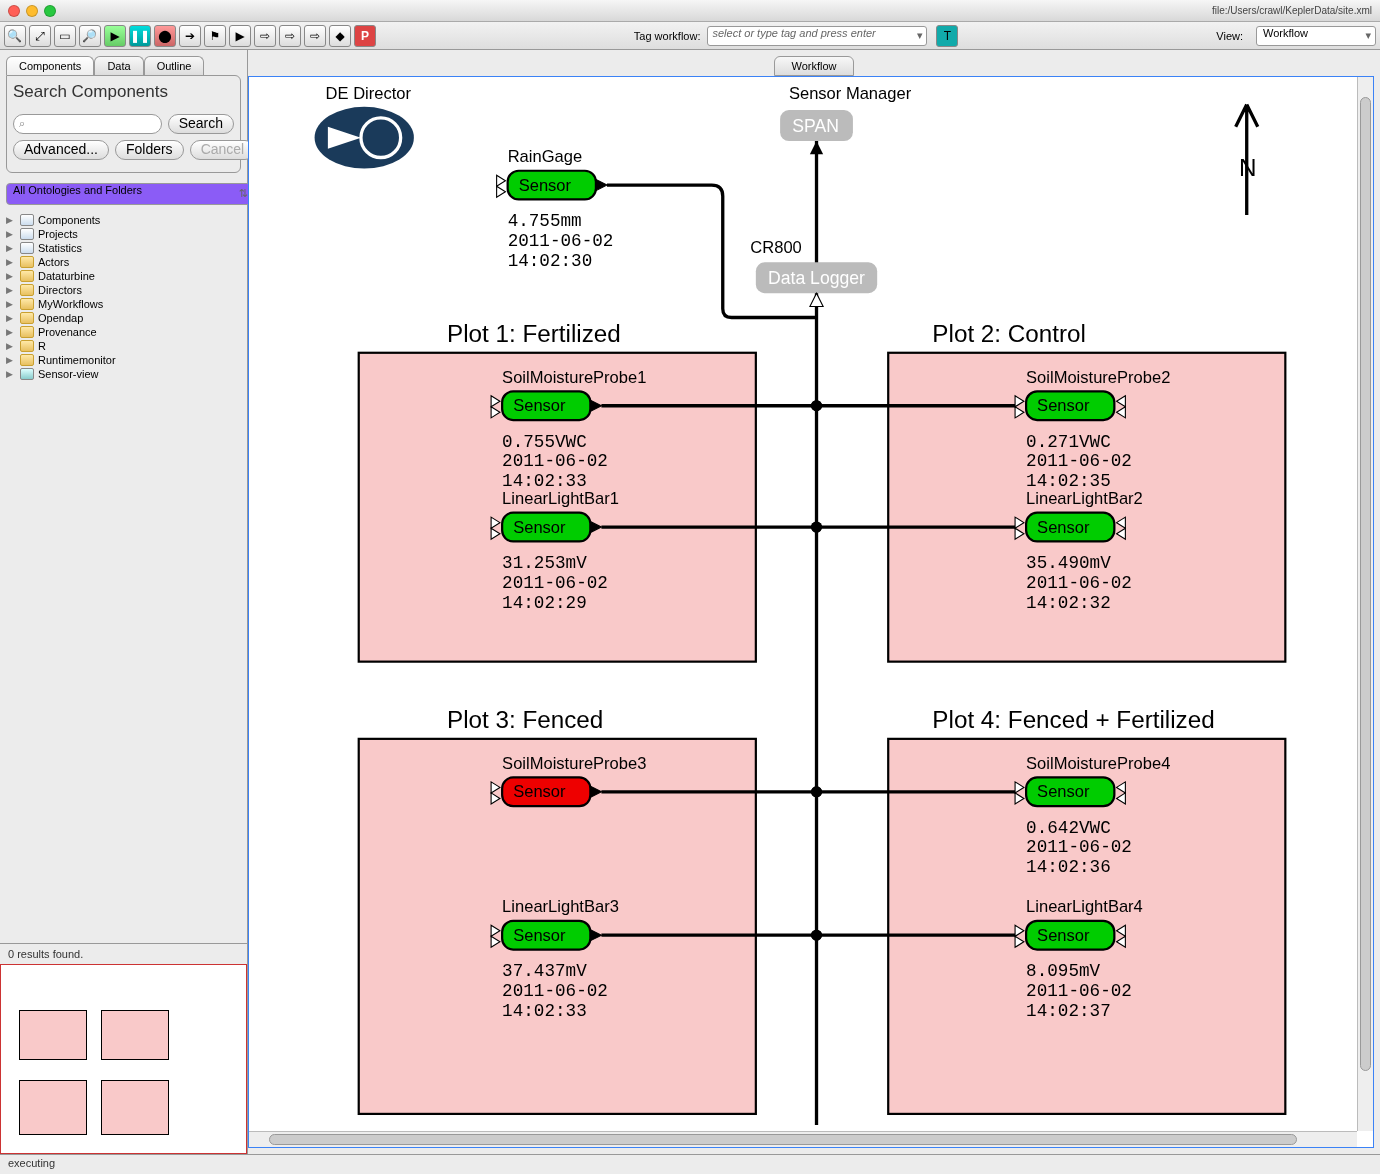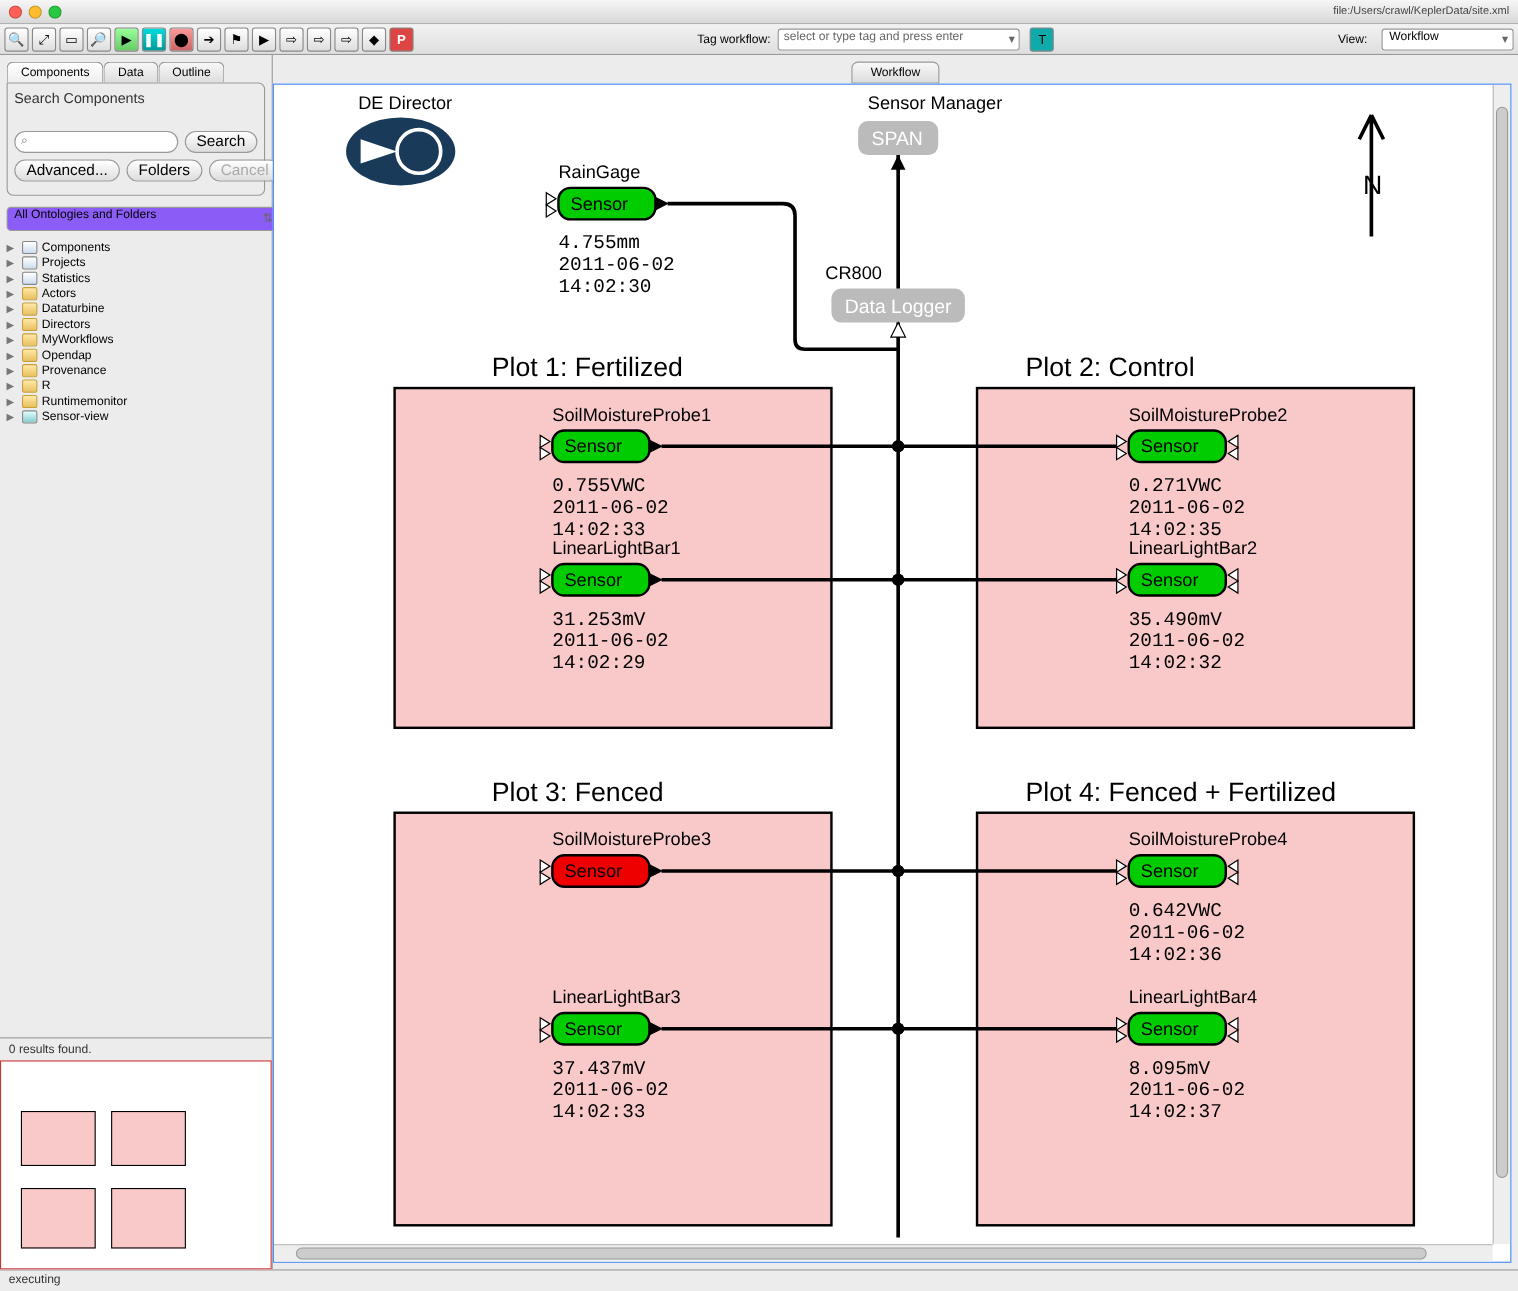--- a/index.html
+++ b/index.html
@@ -11,31 +11,31 @@
 .titlebar .path { flex:1; text-align:right; color:#444; font-size:10px; }
 .toolbar { height:28px; background:linear-gradient(#f2f2f2,#dedede); border-bottom:1px solid #999; display:flex; align-items:center; padding:2px 4px; gap:3px; }
 .tbtn { width:22px; height:22px; border:1px solid #888; background:linear-gradient(#fff,#ddd); border-radius:3px; display:flex; align-items:center; justify-content:center; font-size:12px; cursor:pointer; }
 .tbtn.green{background:linear-gradient(#9f9,#6c6)}
 .tbtn.red{background:linear-gradient(#f99,#c66)}
 .tbtn.cyan{background:linear-gradient(#0dd,#099);color:#fff}
 .tbtn.teal{background:#1aa}
 .tbtn.pred{background:#d44;color:#fff;font-weight:bold}
 .spacer{flex:1}
 .taglabel{font-size:11px;margin-right:4px}
-.tagbox{width:220px;height:20px;border:1px solid #999;background:#fff;border-radius:3px;padding:0 18px 16px 4px;color:#666;font-size:11px;position:relative}
+.tagbox{width:220px;height:20px;border:1px solid #999;background:#fff;border-radius:3px;padding:0 18px 16px 4px;font-style:italic;color:#666;font-size:11px;position:relative}
 .tagbox::after{content:"▾";position:absolute;right:4px;top:2px;font-style:normal;color:#666}
 .viewsel{width:120px;height:20px;border:1px solid #999;border-radius:3px;background:#fff;padding:0 18px 0 6px;font-size:11px;position:relative;margin-left:6px}
 .viewsel::after{content:"▾";position:absolute;right:4px;top:2px;color:#666}
 .main{display:flex;height:calc(100% - 22px - 28px - 20px)}
 .sidebar{width:248px;border-right:1px solid #999;background:#ececec;display:flex;flex-direction:column}
 .side-tabs{display:flex;gap:0;padding:6px 6px 0}
 .side-tab{border:1px solid #999;border-bottom:none;border-radius:6px 6px 0 0;padding:3px 12px;background:linear-gradient(#f8f8f8,#ddd);font-size:11px;cursor:pointer}
 .side-tab.active{background:linear-gradient(#fff,#eee);font-weight:normal}
 .side-panel{border:1px solid #999;border-radius:0 6px 6px 6px;margin:0 6px 6px;padding:6px;background:#ececec;flex:0 0 auto}
-.panel-title{font-size:13px;color:#333;margin-bottom:22px}
+.panel-title{font-size:17px;color:#333;margin-bottom:12px}
 .srow{display:flex;gap:6px;margin-bottom:6px}
 .searchbox{flex:1;height:20px;border:1px solid #999;border-radius:10px;padding:0 8px 0 20px;background:#fff;position:relative}
 .searchbox::before{content:"⌕";position:absolute;left:5px;top:2px;color:#888}
 .sbtn{height:20px;padding:0 10px;border:1px solid #999;border-radius:10px;background:linear-gradient(#fff,#ddd);font-size:14px;cursor:pointer}
 .sbtn.dis{color:#aaa}
 .ontosel{width:100%;height:22px;border:1px solid #999;border-radius:4px;background:#8b5cf6;padding:0 18px 0 6px;position:relative;font-size:11px;margin:4px 6px}
 .ontosel::after{content:"⇅";position:absolute;right:4px;top:3px;color:#666}
 .tree{flex:1;overflow:auto;padding:4px 6px}
 .tnode{display:flex;align-items:center;gap:4px;padding:1px 0;font-size:11px;cursor:pointer}
 .tarrow{width:10px;color:#777;font-size:9px}

